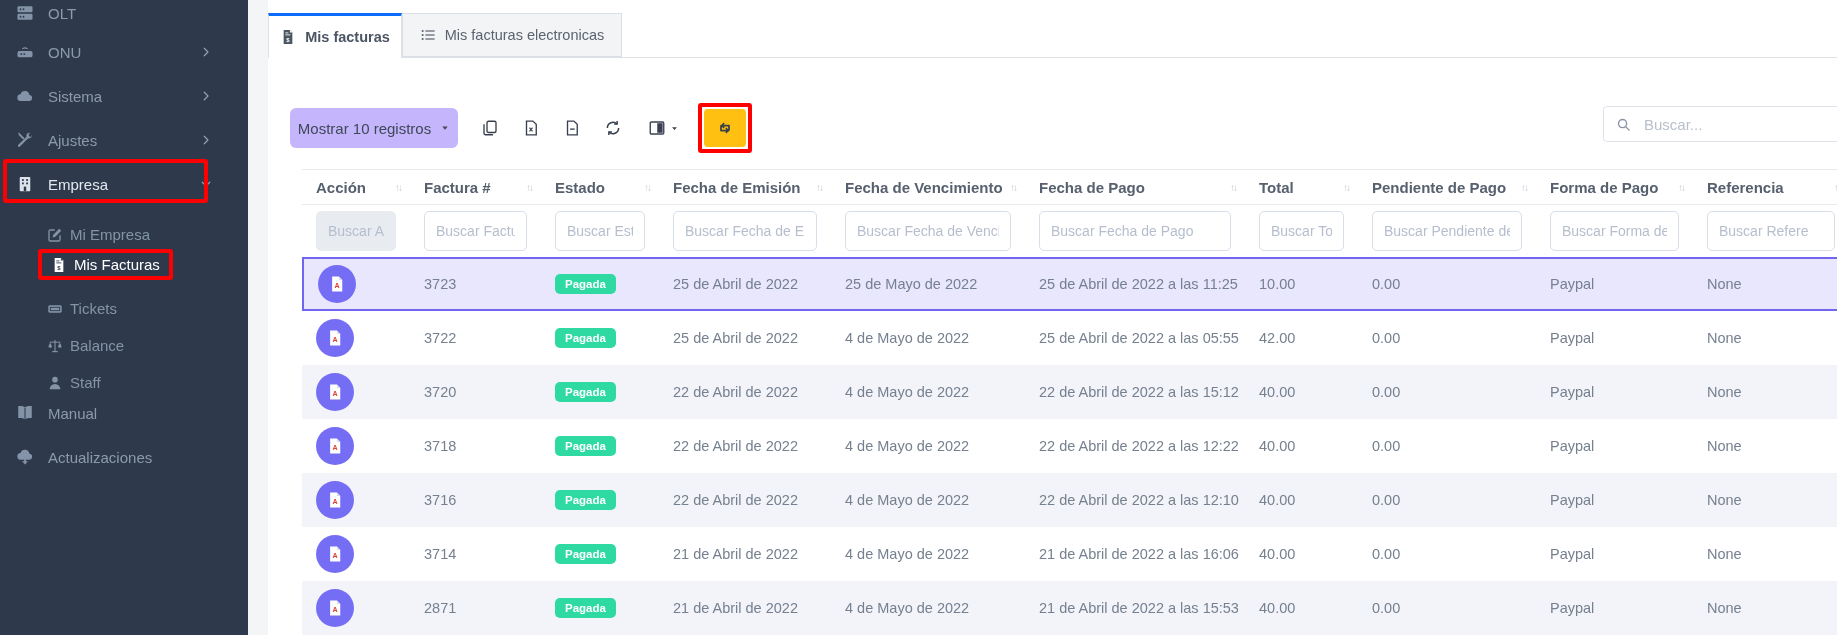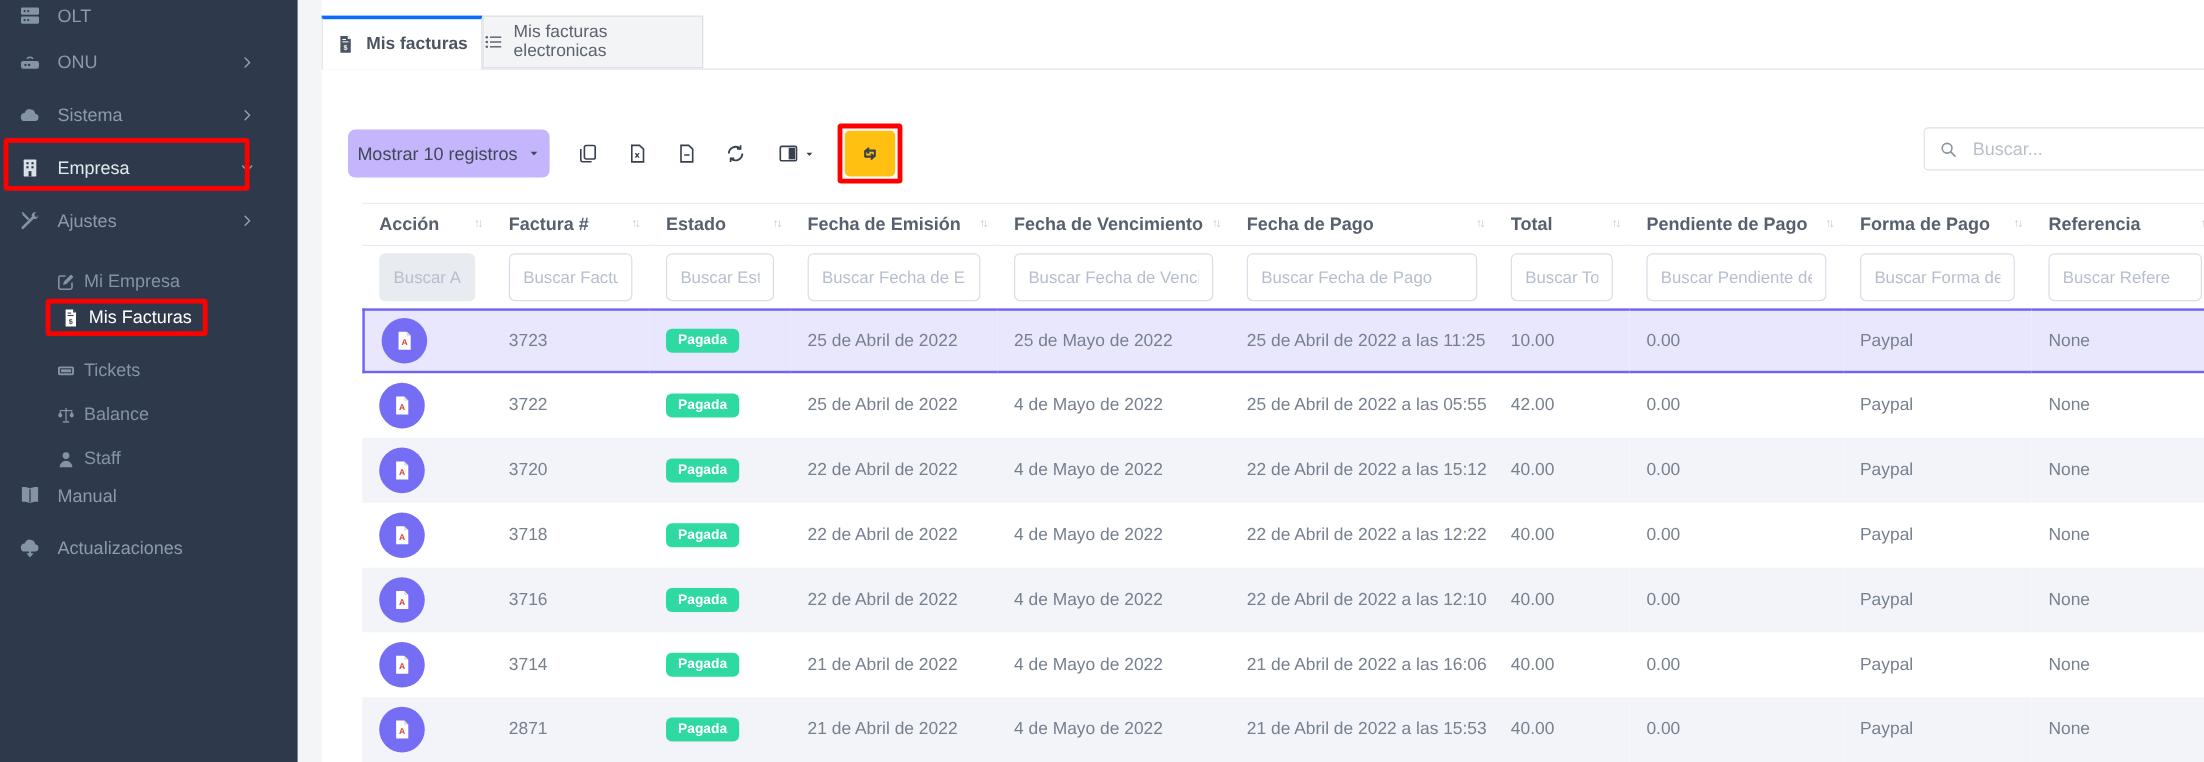--- a/index.html
+++ b/index.html
@@ -32,21 +32,21 @@
 
   
   .panel{position:absolute;left:268px;top:0;right:0;bottom:0;background:#ffffff;--icon-bg:#ffffff;}
   .tabline{position:absolute;left:0;right:0;top:57px;height:1px;background:#dee2e6;}
   .tabs{position:absolute;left:0;top:13px;display:flex;z-index:2;}
   .tab{display:flex;align-items:center;justify-content:center;gap:9px;height:44px;font-size:14.5px;
        color:#5b6370;cursor:pointer;box-sizing:border-box;}
   .tab .ic svg{width:16px;height:16px;}
   .tab.active{width:134px;height:45px;background:#fff;border-top:3px solid #0b6cfb;
        border-left:1px solid #dee2e6;border-right:1px solid #dee2e6;color:#4b5563;font-weight:bold;}
-  .tab.inactive{width:184px;background:#f3f4f5;border:1px solid #dcdfe3;}
+  .tab.inactive{width:220px;background:#f3f4f5;border:1px solid #dcdfe3;}
 
   
   .toolbar{position:absolute;left:22px;top:108px;height:40px;display:flex;align-items:center;}
   .show-btn{width:168px;height:40px;background:#c4b5fd;border:none;border-radius:6px;display:flex;
        align-items:center;justify-content:center;gap:9px;font-size:15px;color:#3f4856;cursor:pointer;
        font-family:inherit;}
   .show-btn .ic svg{width:10px;height:10px;}
   .tool-group{display:flex;align-items:center;margin-left:9px;}
   .tool-btn{width:36px;height:40px;background:transparent;border:none;display:flex;align-items:center;
        justify-content:center;color:#394150;cursor:pointer;margin-left:5px;padding:0;}
@@ -136,52 +136,52 @@
             <path fill="currentColor" d="M6.5 18.5a4.5 4.5 0 0 1-.4-9A6 6 0 0 1 17.8 10.5a4 4 0 0 1-.8 8z"></path>
           </svg>
         </span>
         <span class="lbl">Sistema</span>
         <span class="ic chev">
           <svg viewBox="0 0 24 24" fill="none" stroke="currentColor" stroke-width="2.4" stroke-linecap="round" stroke-linejoin="round">
             <path d="M8.5 4.5l7.5 7.5-7.5 7.5"></path>
           </svg>
         </span>
       </div>
+      <div class="side-item">
+        <span class="ic mi">
+          <svg viewBox="0 0 24 24" fill="currentColor">
+            <path d="M3.4 5.2L5.2 3.4l6.2 6.2-1.8 1.8z"></path>
+            <path d="M2.6 3l.8-1 2 1.2-.9 1.5z"></path>
+            <path d="M20.9 4.9a3.6 3.6 0 0 1-4.7 4.7L4.9 20.9a1.5 1.5 0 0 1-2.1-2.1L14.1 7.5a3.6 3.6 0 0 1 4.7-4.7l-2 2 .9 2.4 2.4.9z"></path>
+          </svg>
+        </span>
+        <span class="lbl">Ajustes</span>
+        <span class="ic chev">
+          <svg viewBox="0 0 24 24" fill="none" stroke="currentColor" stroke-width="2.4" stroke-linecap="round" stroke-linejoin="round">
+            <path d="M8.5 4.5l7.5 7.5-7.5 7.5"></path>
+          </svg>
+        </span>
+      </div>
       <div class="side-item open annotated">
         <span class="ic mi">
           <svg viewBox="0 0 24 24">
             <rect x="5" y="2.5" width="14" height="19" rx="1" fill="currentColor"></rect>
             <g fill="var(--icon-bg,#fff)">
               <rect x="8" y="5.5" width="2.4" height="2.4"></rect>
               <rect x="13.6" y="5.5" width="2.4" height="2.4"></rect>
               <rect x="8" y="10" width="2.4" height="2.4"></rect>
               <rect x="13.6" y="10" width="2.4" height="2.4"></rect>
               <rect x="10.4" y="15.5" width="3.2" height="6"></rect>
             </g>
           </svg>
         </span>
         <span class="lbl">Empresa</span>
         <span class="ic chev">
           <svg viewBox="0 0 24 24" fill="none" stroke="currentColor" stroke-width="2.4" stroke-linecap="round" stroke-linejoin="round">
             <path d="M4.5 8.5l7.5 7.5 7.5-7.5"></path>
-          </svg>
-        </span>
-      </div>
-      <div class="side-item">
-        <span class="ic mi">
-          <svg viewBox="0 0 24 24" fill="currentColor">
-            <path d="M3.4 5.2L5.2 3.4l6.2 6.2-1.8 1.8z"></path>
-            <path d="M2.6 3l.8-1 2 1.2-.9 1.5z"></path>
-            <path d="M20.9 4.9a3.6 3.6 0 0 1-4.7 4.7L4.9 20.9a1.5 1.5 0 0 1-2.1-2.1L14.1 7.5a3.6 3.6 0 0 1 4.7-4.7l-2 2 .9 2.4 2.4.9z"></path>
-          </svg>
-        </span>
-        <span class="lbl">Ajustes</span>
-        <span class="ic chev">
-          <svg viewBox="0 0 24 24" fill="none" stroke="currentColor" stroke-width="2.4" stroke-linecap="round" stroke-linejoin="round">
-            <path d="M8.5 4.5l7.5 7.5-7.5 7.5"></path>
           </svg>
         </span>
       </div>
       <div class="side-sub">
         <span class="subwrap">
           <span class="ic si">
             <svg viewBox="0 0 24 24" fill="none" stroke="currentColor" stroke-width="2">
               <path d="M11.5 4.5H5a2 2 0 0 0-2 2V19a2 2 0 0 0 2 2h12.5a2 2 0 0 0 2-2v-6.5"></path>
               <path d="M18.3 2.7l3 3L12.5 14.5l-4.2 1.2 1.2-4.2z" fill="currentColor" stroke="none"></path>
             </svg>

